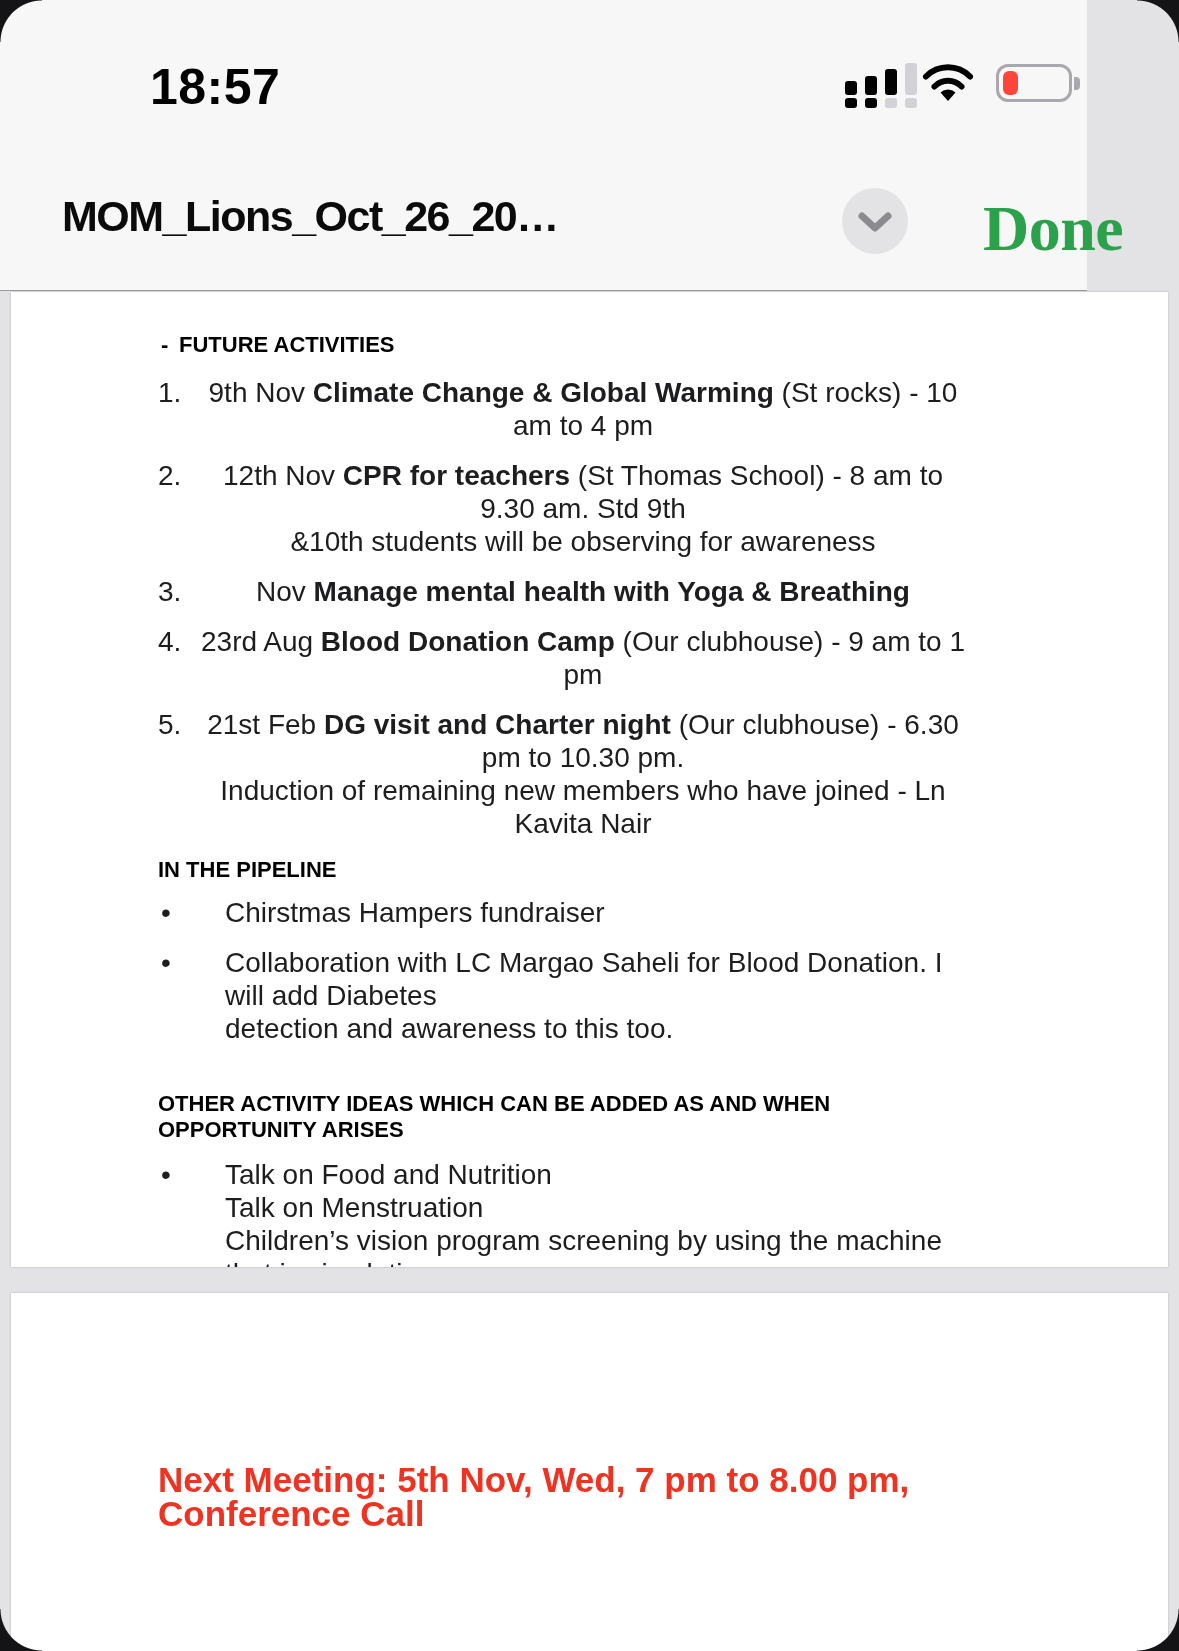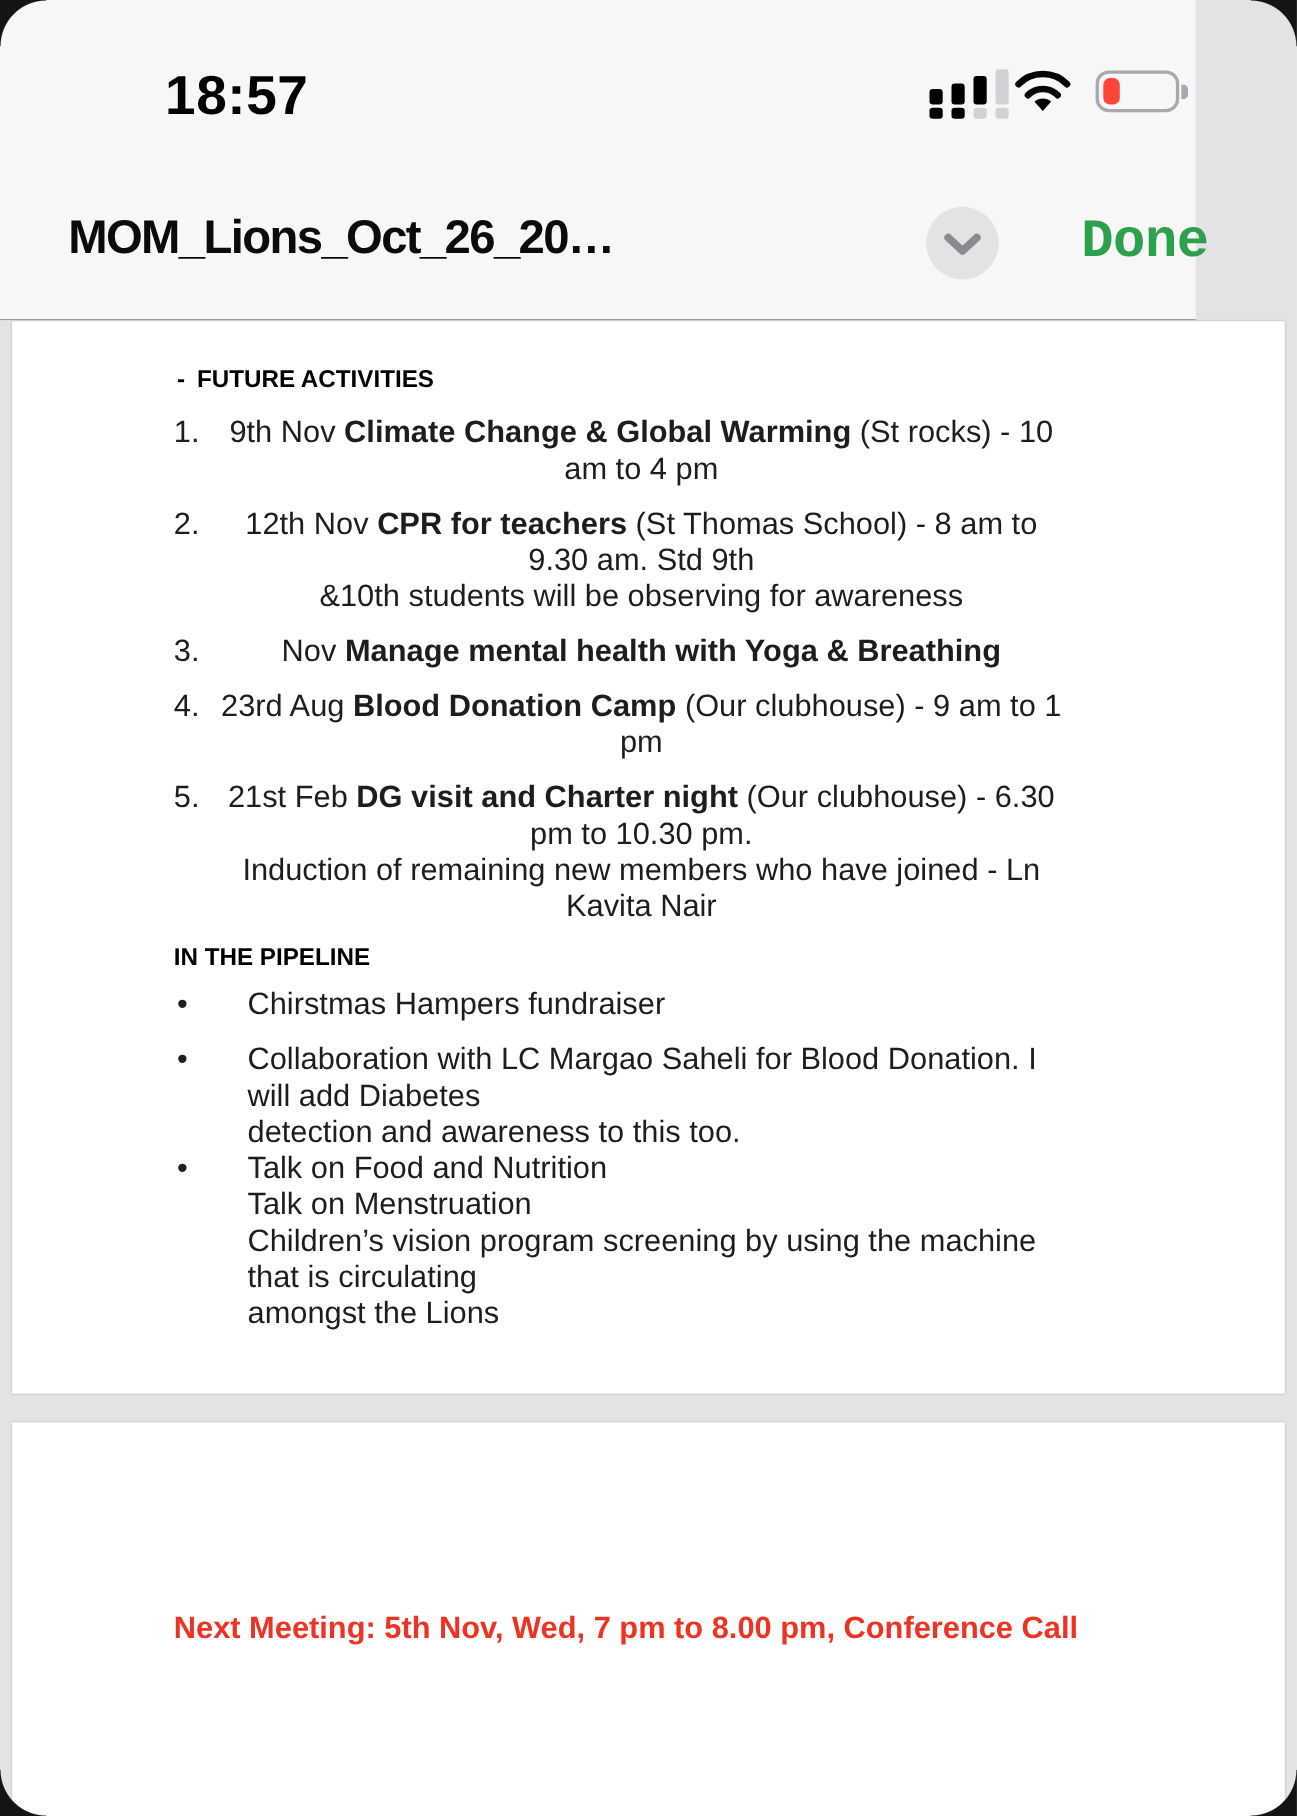--- a/index.html
+++ b/index.html
@@ -53,23 +53,23 @@
     position:absolute; left:62px; top:192px;
     font-size:43px; font-weight:700; color:#0b0b0c; letter-spacing:-1.5px;
     white-space:nowrap;
   }
   .chev-btn {
     position:absolute; left:842px; top:188px; width:66px; height:66px;
     border-radius:50%; background:#e3e3e6; border:none; cursor:pointer;
   }
   .done-btn {
     position:absolute; left:983px; top:192px;
-    font-size:49px; font-weight:600; color:#2ba14b;
+    font-size:64px; font-weight:600; color:#2ba14b;
     background:none; border:none; cursor:pointer;
-    font-family:Liberation Mono, monospace; letter-spacing:-0.5px;
+    font-family:Liberation Serif, serif; letter-spacing:-0.5px;
   }
 
   
   .page {
     position:absolute; left:11px; width:1157px; background:#fff;
     box-shadow:0 0 2px rgba(0,0,0,0.22);
     overflow:hidden;
   }
   .page1 { top:292px; height:975px; }
   .page2 { top:1293px; height:358px; }
@@ -94,21 +94,21 @@
   .li .txt b { font-weight:700; }
 
   .bl { display:flex; margin-bottom:17px; }
   .bl .mark { flex:0 0 21px; margin-left:3px; }
   .bl .txt { flex:1; white-space:pre-line;margin-left:43px; }
   .bl.tight { margin-bottom:0; }
   .bl.gap14 { margin-bottom:14px; }
 
   .next-meeting {
     margin:170px 160px 0 147px;
-    font-size:28px; line-height:34px; font-weight:700; color:#ee3322;
+    font-size:35px; line-height:34px; font-weight:700; color:#ee3322;
   }
 
   
   .corner { position:absolute; width:42px; height:42px; z-index:9; pointer-events:none; }
   .c-tl { top:0; left:0;  background:radial-gradient(circle at 42px 42px, rgba(0,0,0,0) 41px, #141416 42px); }
   .c-tr { top:0; right:0; background:radial-gradient(circle at 0 42px,  rgba(0,0,0,0) 41px, #141416 42px); }
   .c-bl { bottom:0; left:0;  background:radial-gradient(circle at 42px 0, rgba(0,0,0,0) 41px, #141416 42px); }
   .c-br { bottom:0; right:0; background:radial-gradient(circle at 0 0,   rgba(0,0,0,0) 41px, #141416 42px); }
 </style>
 </head>
@@ -196,20 +196,23 @@
       <span class="mark">•</span>
       <span class="txt">Chirstmas Hampers fundraiser</span>
     </div>
 
     <div class="bl tight">
       <span class="mark">•</span>
       <span class="txt">Collaboration with LC Margao Saheli for Blood Donation. I will add Diabetes
 detection and awareness to this too.</span>
     </div>
 
+    <div class="h-small h-other">
+      <span>OTHER ACTIVITY IDEAS WHICH CAN BE ADDED AS AND WHEN OPPORTUNITY ARISES</span>
+    </div>
 
     <div class="bl gap14">
       <span class="mark">•</span>
       <span class="txt">Talk on Food and Nutrition
 Talk on Menstruation
 Children’s vision program screening by using the machine that is circulating
 amongst the Lions</span>
     </div>
 
   </div>

